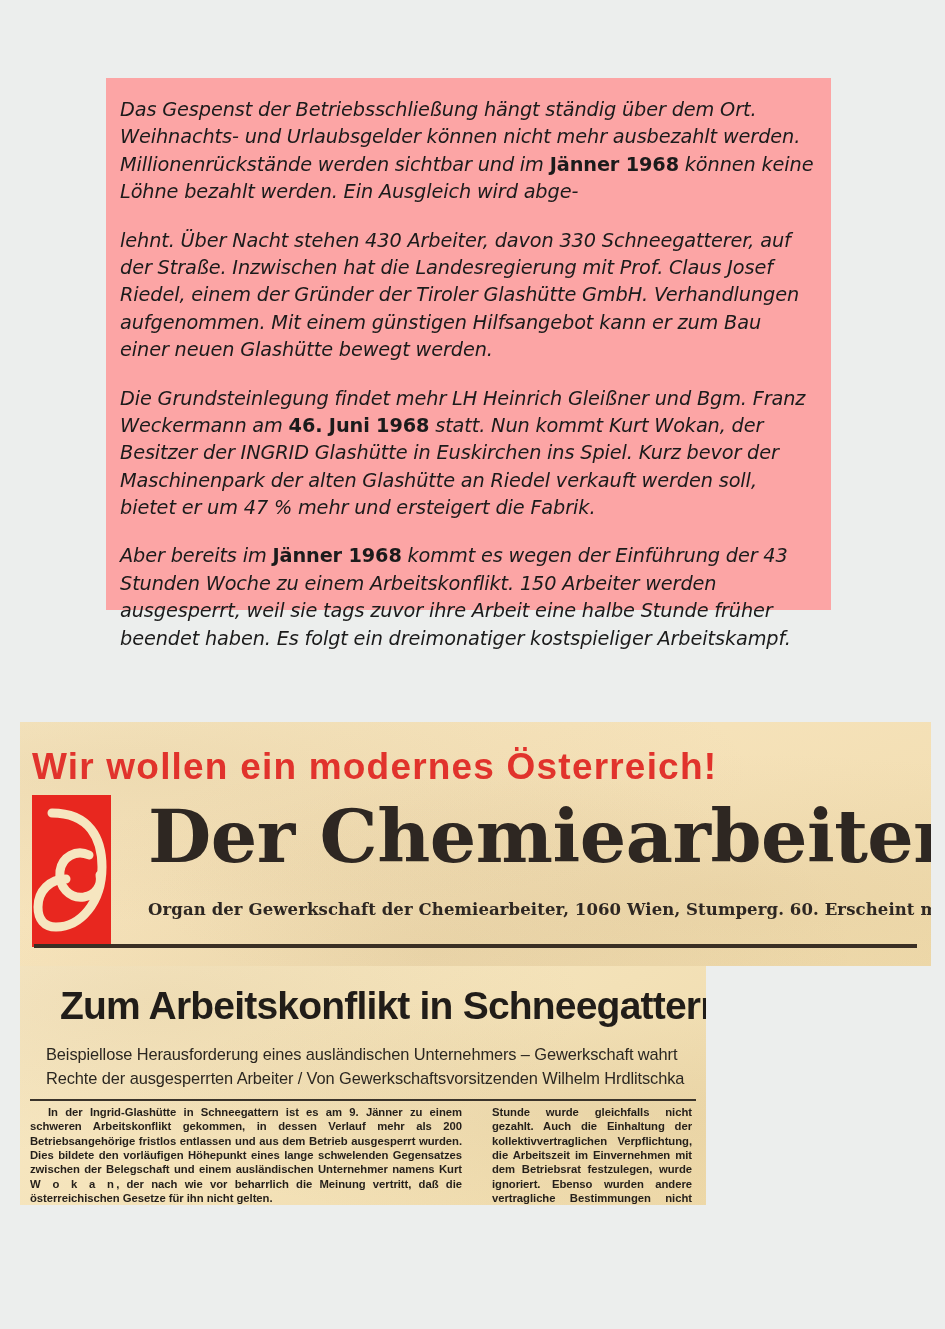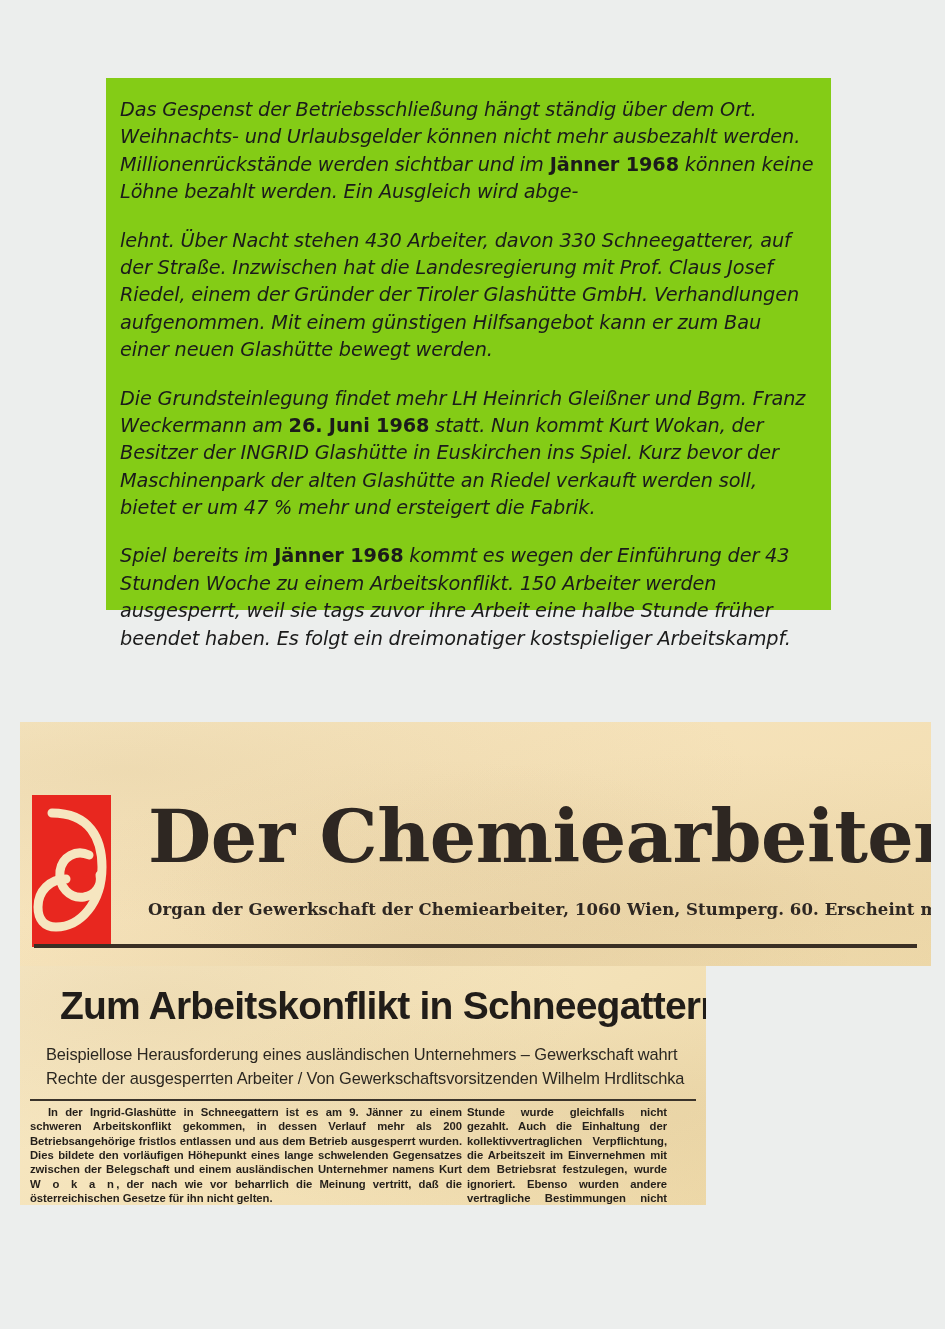--- a/index.html
+++ b/index.html
@@ -180,48 +180,49 @@
     top: 133px;
     height: 2px;
     background: #3a332a;
   }
   .art-cols {
     position: absolute;
     left: 10px;
     top: 139px;
     width: 666px;
     display: flex;
-    gap: 5px;
+    gap: 30px;
   }
   .art-col {
     font-family: "Liberation Sans", sans-serif;
     font-weight: bold;
     font-size: 11.3px;
     line-height: 1.27;
     color: #241f1a;
     text-align: justify;
     letter-spacing: -0.05px;
   }
   .art-col.left { width: 432px; }
   .art-col.right { width: 200px; }
   .art-col .indent { display: inline-block; width: 18px; }
   .spaced { letter-spacing: 2.2px; }
 </style>
 </head>
 <body style="background: rgb(236, 238, 237);">
 
-<div class="text-panel" style="background: #84cc16;">
+<div class="text-panel" style="background: #fca5a5;">
   <p class="para"><span>Das Gespenst der Betriebsschließung hängt ständig über dem Ort. Weihnachts- und Urlaubsgelder können nicht mehr ausbezahlt werden. Millionenrückstände werden sichtbar und im </span><b>Jänner 1968</b><span> können keine Löhne bezahlt werden. Ein Ausgleich wird abge-</span></p>
   <p class="para"><span>lehnt. Über Nacht stehen 430 Arbeiter, davon 330 Schneegatterer, auf der Straße. Inzwischen hat die Landesregierung mit Prof. Claus Josef Riedel, einem der Gründer der Tiroler Glashütte GmbH. Verhandlungen  aufgenommen. Mit einem günstigen Hilfsangebot kann er zum Bau einer neuen Glashütte bewegt werden.</span></p>
-  <p class="para"><span>Die Grundsteinlegung findet mehr LH Heinrich Gleißner und Bgm. Franz Weckermann am </span><b>26. Juni 1968</b><span> statt. Nun kommt Kurt Wokan, der Besitzer der INGRID Glashütte in Euskirchen ins Spiel. Kurz bevor der Maschinenpark der alten Glashütte an Riedel verkauft werden soll, bietet er um 47 % mehr und ersteigert die Fabrik.</span></p>
-  <p class="para"><span>Spiel bereits im </span><b>Jänner 1968</b><span> kommt es wegen der Einführung der 43 Stunden Woche zu einem Arbeitskonflikt. 150 Arbeiter werden ausgesperrt, weil sie tags zuvor ihre Arbeit eine halbe Stunde früher beendet haben. Es folgt ein dreimonatiger kostspieliger Arbeitskampf.</span></p>
+  <p class="para"><span>Die Grundsteinlegung findet mehr LH Heinrich Gleißner und Bgm. Franz Weckermann am </span><b>46. Juni 1968</b><span> statt. Nun kommt Kurt Wokan, der Besitzer der INGRID Glashütte in Euskirchen ins Spiel. Kurz bevor der Maschinenpark der alten Glashütte an Riedel verkauft werden soll, bietet er um 47 % mehr und ersteigert die Fabrik.</span></p>
+  <p class="para"><span>Aber bereits im </span><b>Jänner 1968</b><span> kommt es wegen der Einführung der 43 Stunden Woche zu einem Arbeitskonflikt. 150 Arbeiter werden ausgesperrt, weil sie tags zuvor ihre Arbeit eine halbe Stunde früher beendet haben. Es folgt ein dreimonatiger kostspieliger Arbeitskampf.</span></p>
 </div>
 
 <div class="clip-masthead">
 
+  <div class="mast-slogan" style="color: rgb(225, 51, 44);">Wir wollen ein modernes Österreich!</div>
 
 
   <div class="mast-logo">
     <svg width="79" height="152" viewBox="0 0 79 152">
       <rect x="0" y="0" width="79" height="152" fill="#e8271f"></rect>
       <g fill="none" stroke="#f6e6c0" stroke-width="9" stroke-linecap="round">
         <path d="M 20 18 C 58 18, 70 44, 70 72 C 70 108, 48 132, 24 132 C 12 132, 6 124, 6 112 C 6 96, 18 84, 34 84"></path>
         <path d="M 57 60 C 44 54, 30 62, 28 76 C 26 92, 38 104, 52 102 C 64 100, 70 90, 68 80"></path>
       </g>
     </svg>

